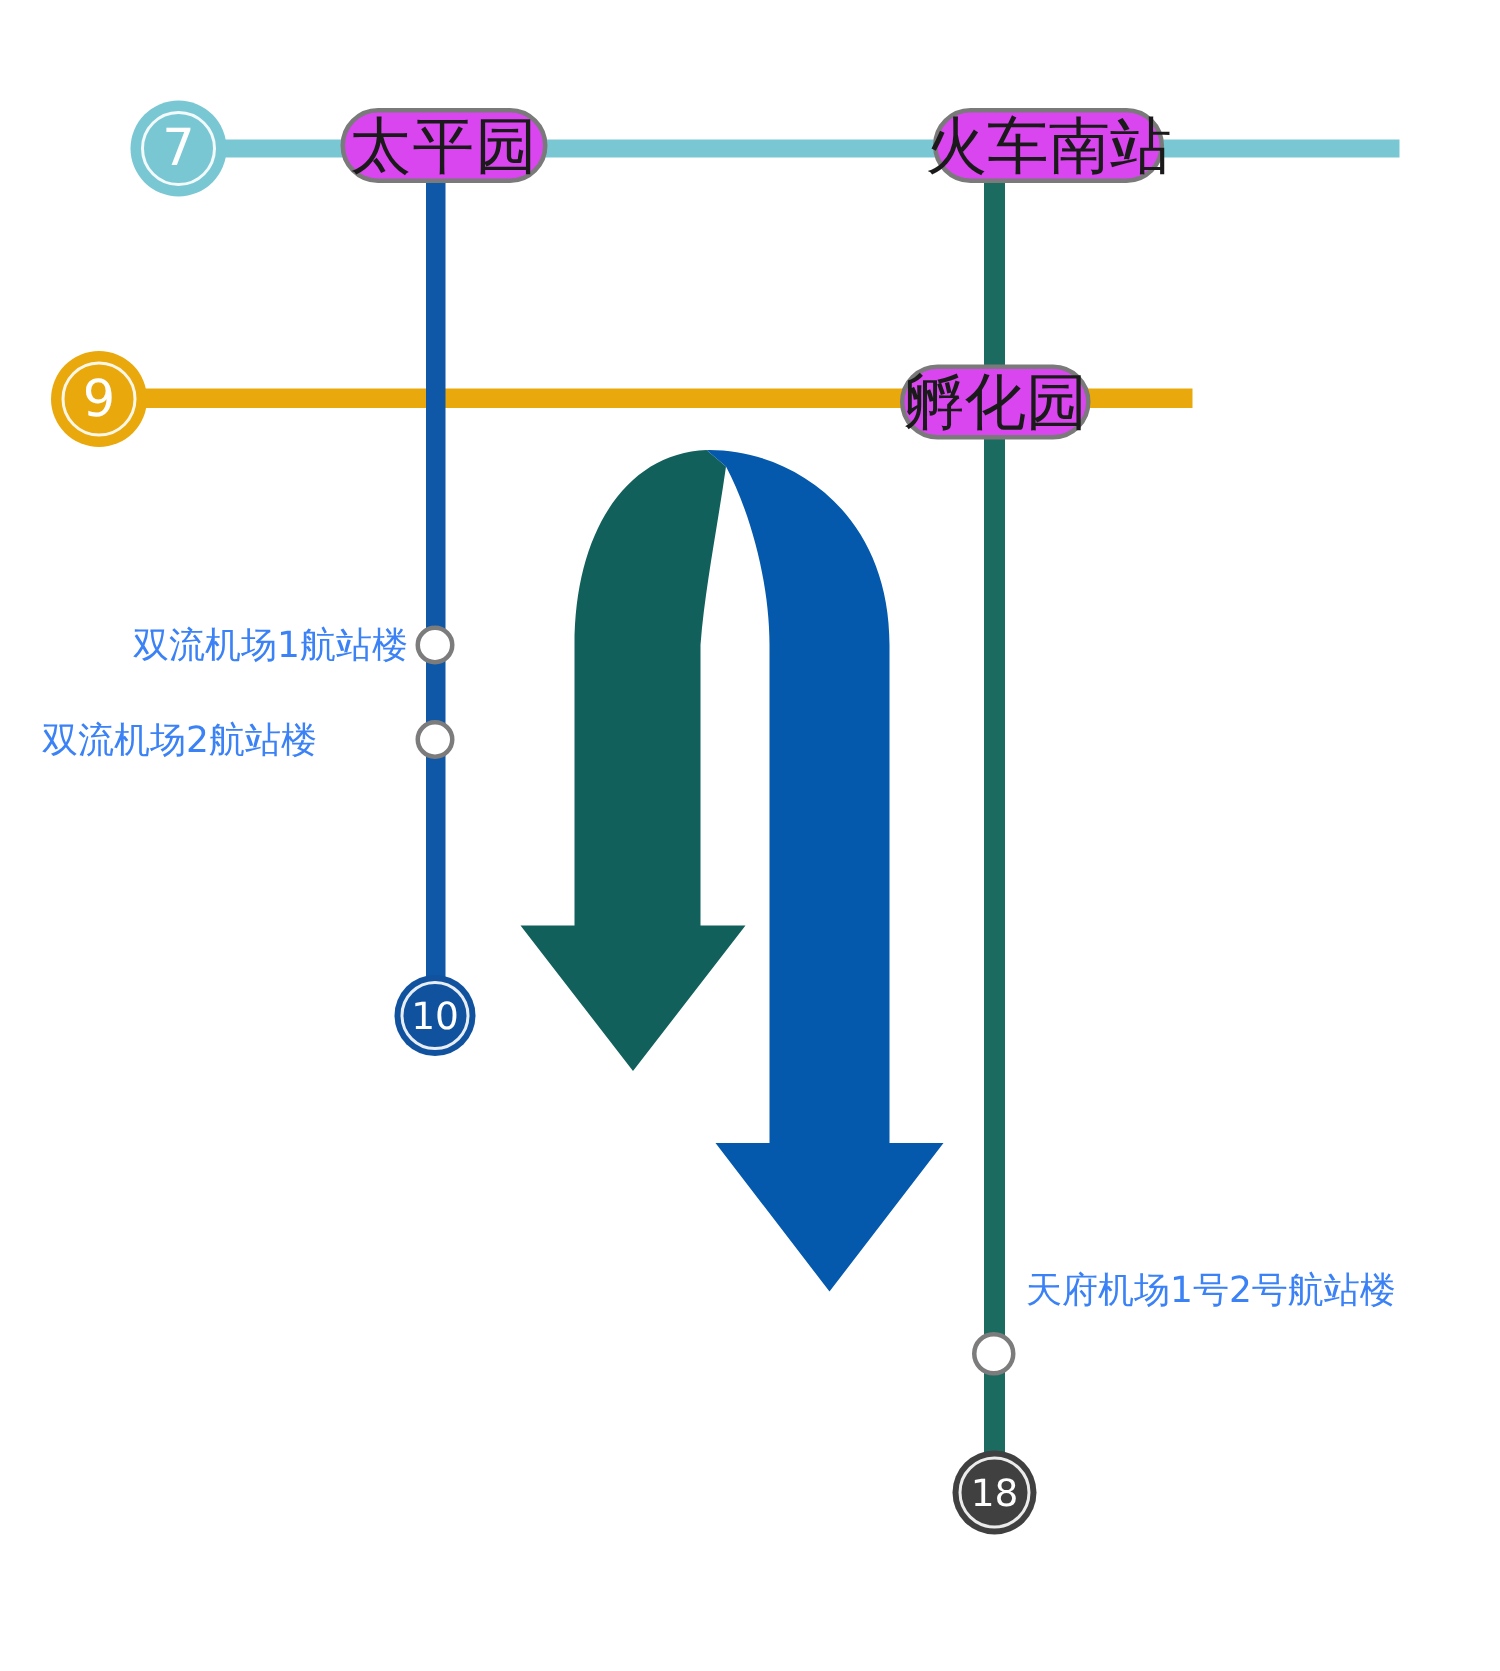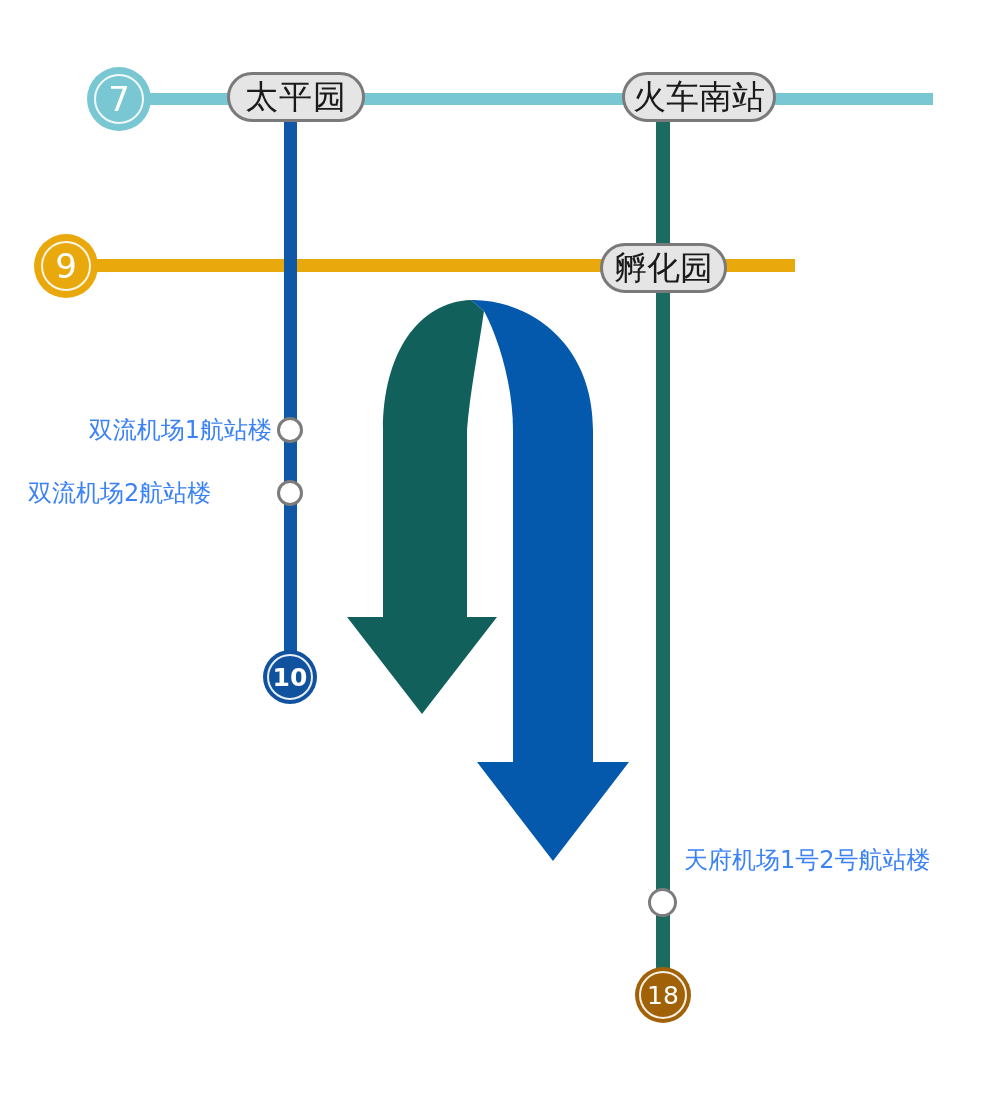--- a/index.html
+++ b/index.html
@@ -4,41 +4,41 @@
 <style>
   html,body{margin:0;padding:0;background:#fff;}
   .canvas{
     position:relative;width:1000px;height:1114px;background:#fff;overflow:hidden;
     font-family:"DejaVu Sans","Liberation Sans",sans-serif;
   }
   .canvas svg{position:absolute;left:0;top:0;}
 
   
   .capsule{
-    position:absolute;height:50px;box-sizing:border-box;background:#e5e5e5;
+    position:absolute;height:50px;box-sizing:border-box;background:#d946ef;
     border:3.5px solid #7a7a7a;border-radius:27px;
     display:flex;align-items:center;justify-content:center;
-    font-size:33px;font-weight:500;color:#1a1a1a;letter-spacing:1px;
+    font-size:41px;font-weight:500;color:#1a1a1a;letter-spacing:1px;
     z-index:3;white-space:nowrap;
   }
   #cap-taipingyuan{left:227px;top:72px;width:138px;}
   #cap-huochenan  {left:622px;top:72px;width:154px;letter-spacing:0;}
   #cap-huaxing    {left:228px;top:243px;width:124px;}
   #cap-fuhuayuan  {left:600px;top:243px;width:127px;letter-spacing:0;}
 
   
   .badge{
     position:absolute;border-radius:50%;color:#fff;z-index:4;
     display:flex;align-items:center;justify-content:center;font-weight:500;
   }
   .badge::after{content:'';position:absolute;border-radius:50%;
     border:2px solid rgba(255,255,255,.9);inset:7px;}
   #badge-line7 {left:87px; top:67px; width:64px;height:64px;font-size:34px;}
   #badge-line9 {left:34px; top:234px;width:64px;height:64px;font-size:34px;}
-  #badge-line10{left:263px;top:650px;width:54px;height:54px;font-size:25px;font-weight:bold;}
+  #badge-line10{left:263px;top:650px;width:54px;height:54px;font-size:25px;}
   #badge-line18{left:635px;top:967px;width:56px;height:56px;font-size:25px;}
   #badge-line10::after,#badge-line18::after{inset:4px;}
 
   
   .stop{
     position:absolute;width:26px;height:26px;background:#fff;box-sizing:border-box;
     border:3px solid #7c7c7c;border-radius:50%;z-index:3;
   }
   #stop-shuangliu-t1{left:277px;top:417px;}
   #stop-shuangliu-t2{left:277px;top:480px;}
@@ -72,21 +72,21 @@
 
   <div class="badge" id="badge-line7" style="background: rgb(121, 199, 211);">
     <span>7</span>
   </div>
   <div class="badge" id="badge-line9" style="background: rgb(233, 169, 13);">
     <span>9</span>
   </div>
   <div class="badge" id="badge-line10" style="background: rgb(17, 82, 159);">
     <span>10</span>
   </div>
-  <div class="badge" id="badge-line18" style="background: #a16207;">
+  <div class="badge" id="badge-line18" style="background: #404040;">
     <span>18</span>
   </div>
 
   <div class="capsule" id="cap-taipingyuan">太平园</div>
   <div class="capsule" id="cap-huochenan">火车南站</div>
   <div class="capsule" id="cap-fuhuayuan">孵化园</div>
 
   <div class="stop" id="stop-shuangliu-t1"></div>
   <div class="stop" id="stop-shuangliu-t2"></div>
   <div class="stop" id="stop-tianfu"></div>

